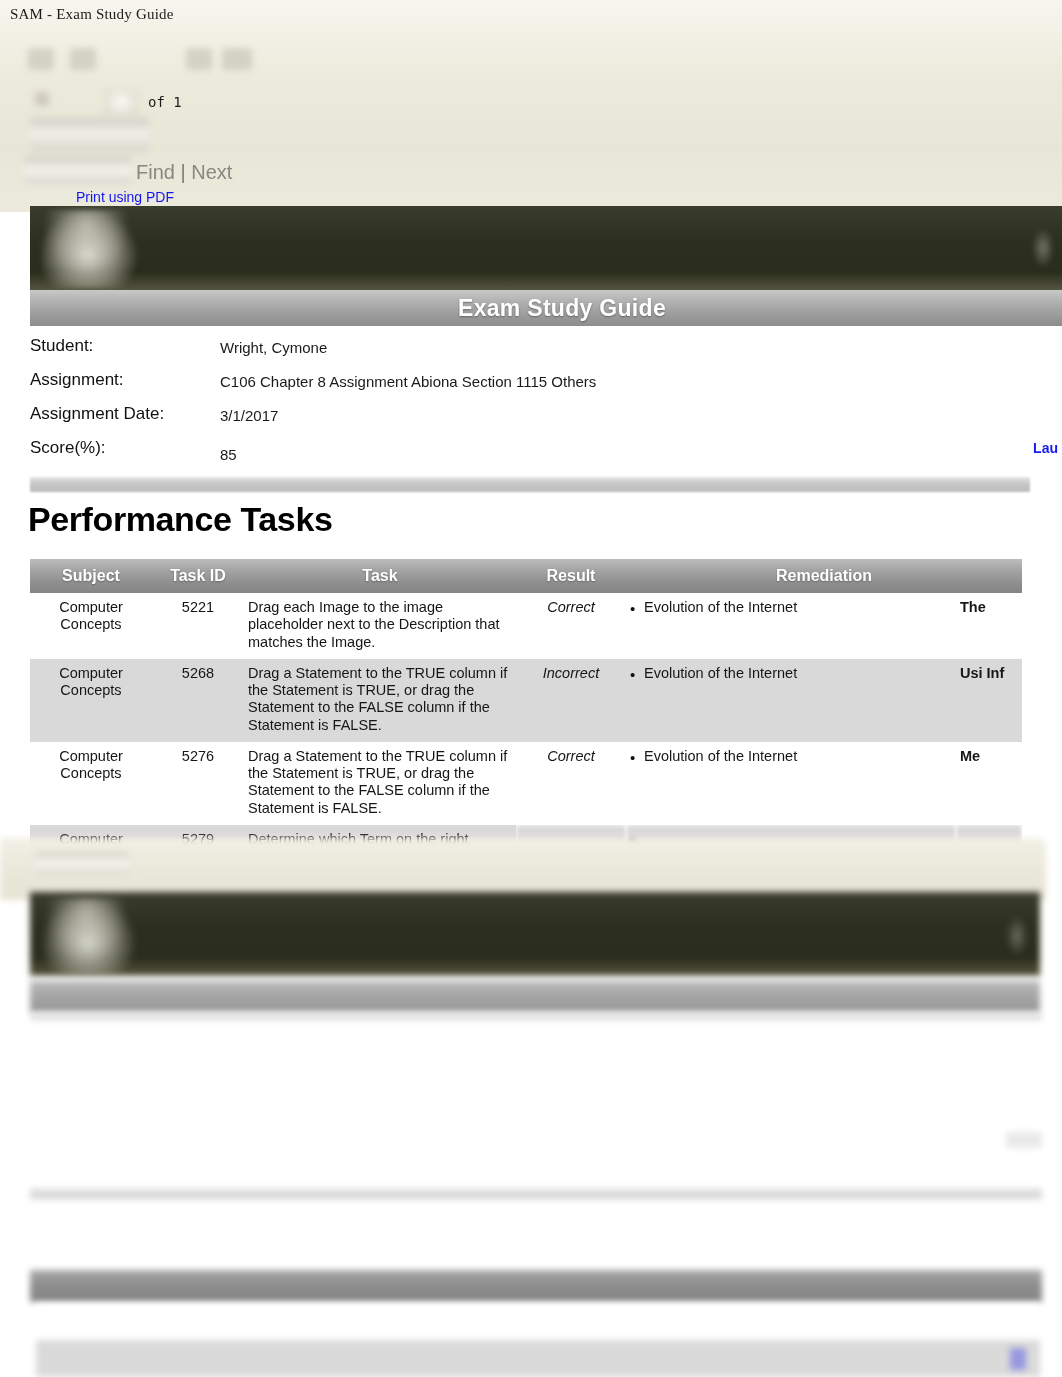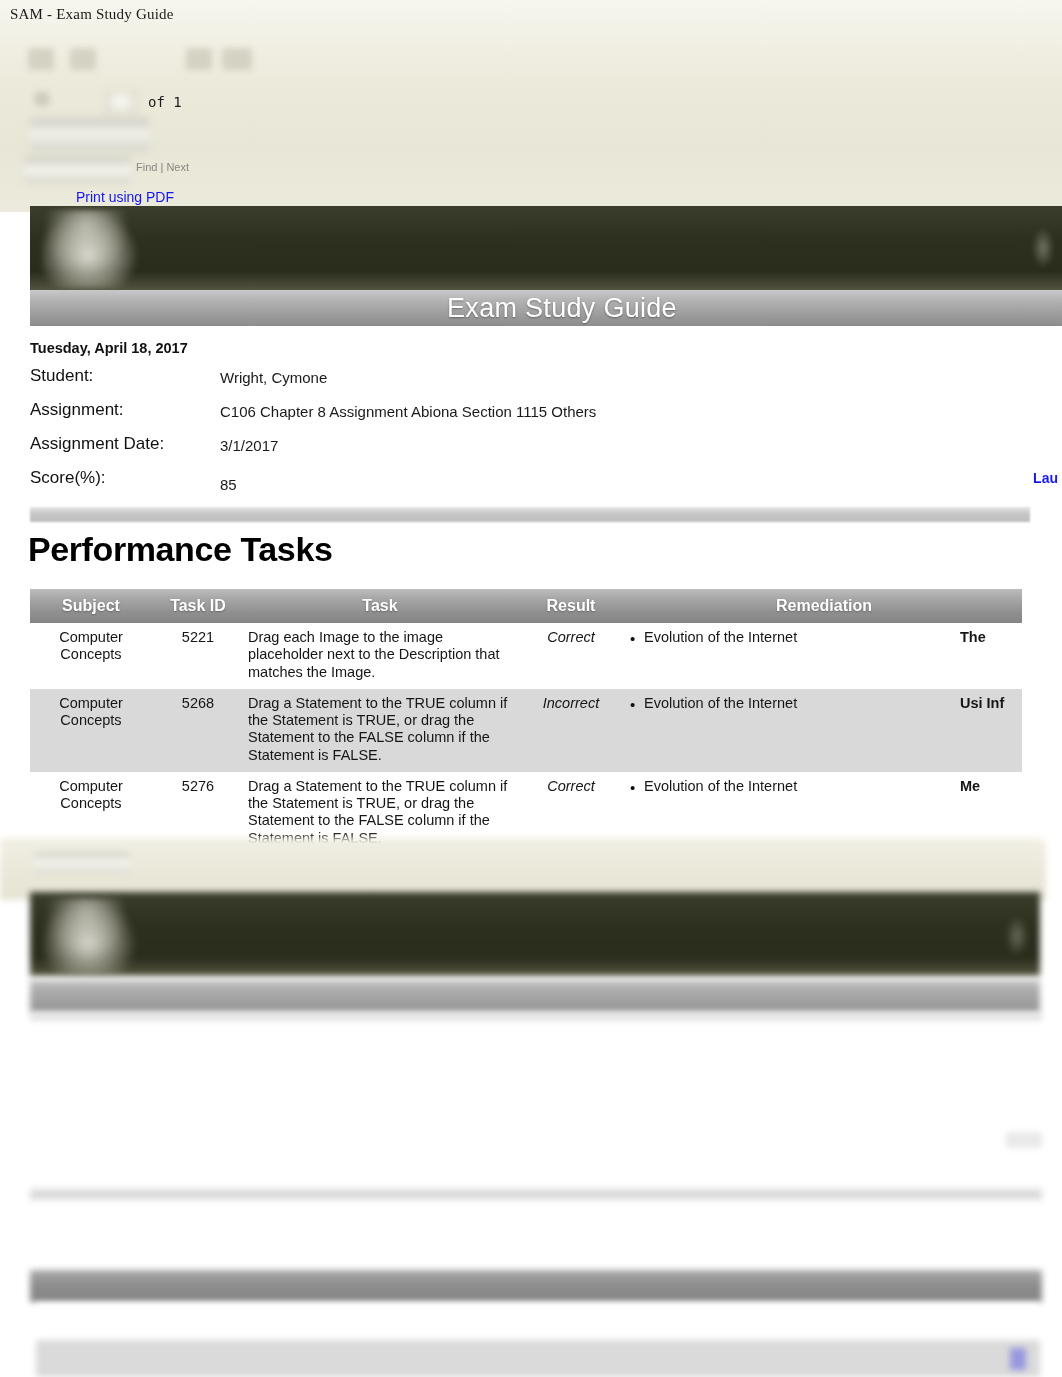--- a/index.html
+++ b/index.html
@@ -86,21 +86,21 @@
     position: absolute;
     left: 24px; top: 156px;
     width: 108px; height: 28px;
     border-radius: 5px;
     background: linear-gradient(180deg,#cfcec4 0%, #f4f3ec 50%, #d8d7cd 100%);
     filter: blur(3.4px);
   }
   .find-next {
     position: absolute;
     left: 136px; top: 161px;
-    font-size: 11px;
+    font-size: 20px;
     color: #888882;
   }
   .find-next .sep { color: #7c7c76; }
   .print-pdf {
     position: absolute;
     left: 76px; top: 189px;
     font-size: 14px;
     color: #1414f0;
     font-weight: 500;
   }
@@ -140,22 +140,22 @@
     margin-left: 30px;
     width: 1032px;
     height: 36px;
     background: linear-gradient(180deg,#c9c9c9 0%, #b2b2b2 30%, #9a9a9a 72%, #8d8d8d 100%);
     display: flex;
     align-items: center;
     justify-content: center;
   }
   .title-bar span {
     color: #ffffff;
-    font-size: 27px;
-    font-weight: normal;
+    font-size: 23px;
+    font-weight: bold;
     letter-spacing: .3px;
     text-shadow: 0 1px 2px rgba(0,0,0,.35);
     margin-left: 32px;
   }
 
   .report-date {
     margin: 14px 0 0 30px;
     font-size: 14.5px;
     font-weight: bold;
     color: #111;
@@ -396,21 +396,20 @@
 
   <div class="banner">
     <div class="banner-logo"></div>
     <div class="banner-right-icon"></div>
   </div>
 
   <div class="title-bar">
     <span>Exam Study Guide</span>
   </div>
 
-  <div class="report-date">Tuesday, April 18, 2017</div>
 
   <div class="info-grid">
 
     <div class="info-row">
       <div class="info-label">Student:</div>
       <div class="info-value">Wright, Cymone</div>
     </div>
 
     <div class="info-row">
       <div class="info-label">Assignment:</div>

